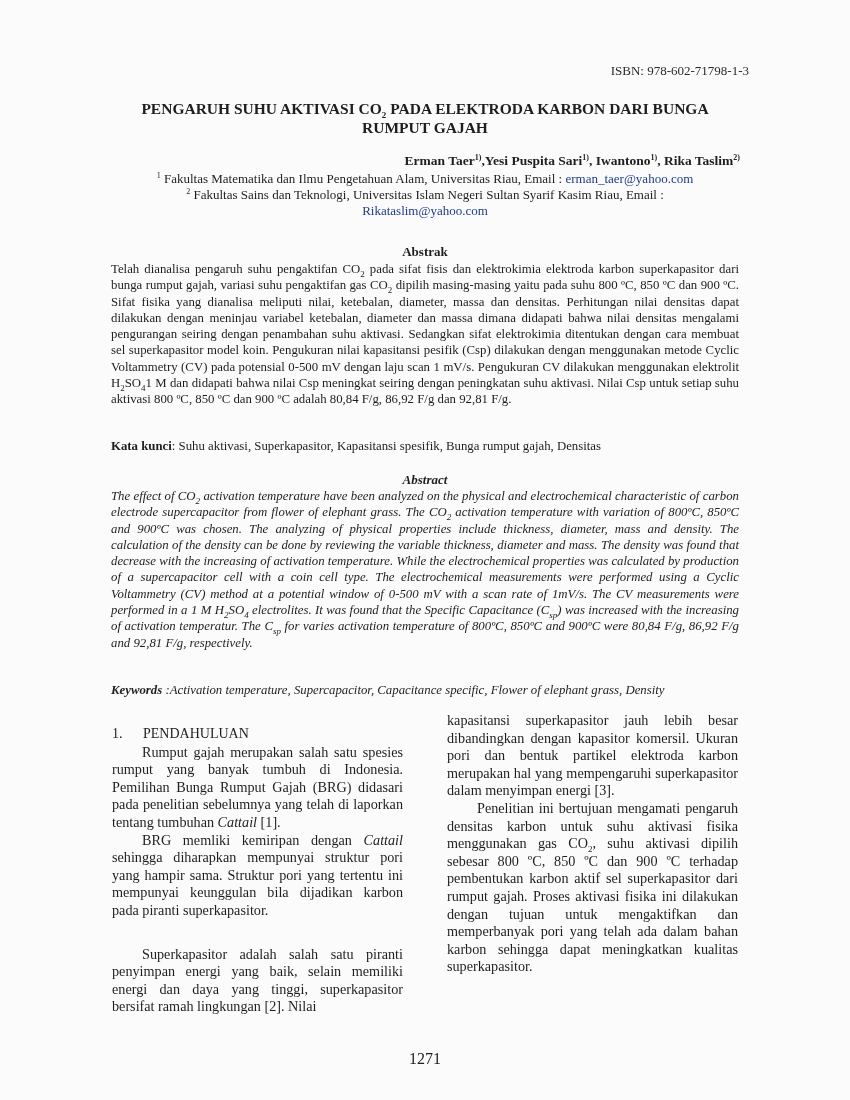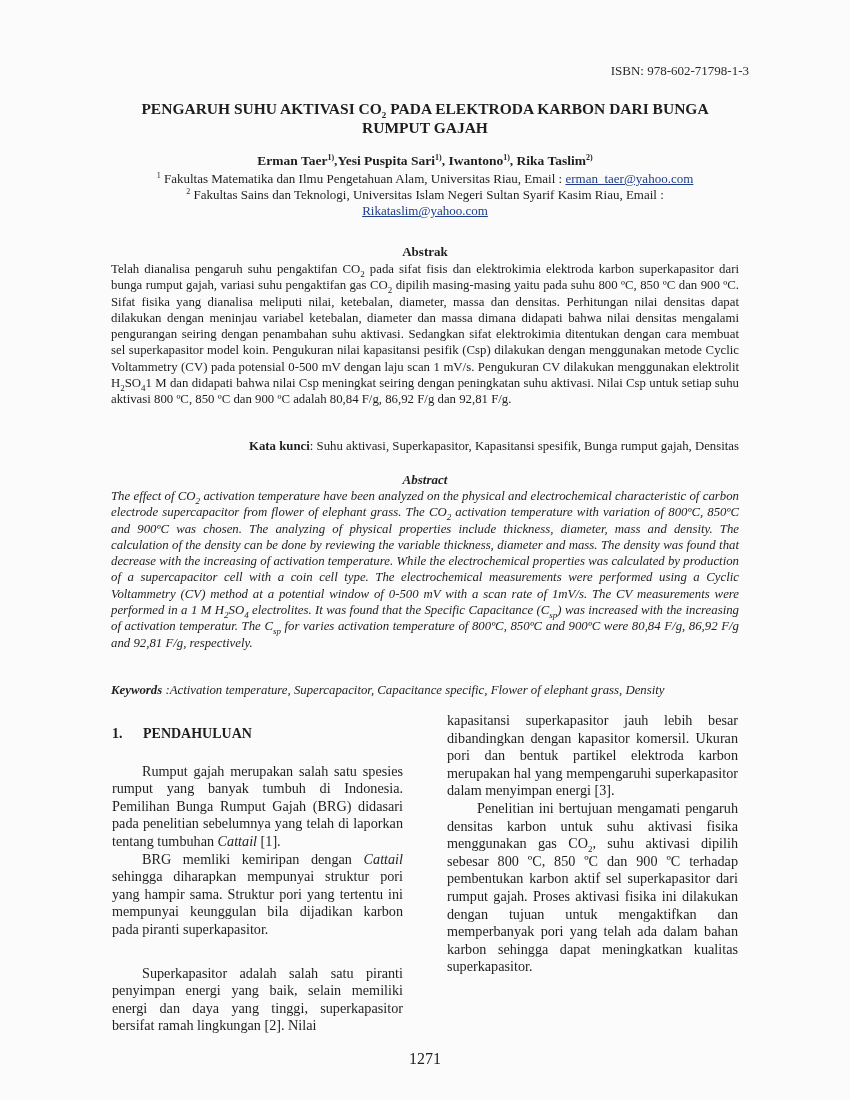--- a/index.html
+++ b/index.html
@@ -10,69 +10,69 @@
     color: #1e1e1e;
     position: relative;
   }
   .isbn { position: absolute; top: 63px; right: 101px; font-size: 13px; color: #2a2a2a; }
   .title {
     position: absolute; top: 99px; left: 110px; width: 630px;
     text-align: center; font-weight: bold; font-size: 15.5px; line-height: 19px;
   }
   .authors {
     position: absolute; top: 153px; left: 110px; width: 630px;
-    text-align: center; font-weight: bold; font-size: 13.5px; line-height: 16px; font-family: Liberation Serif, serif;
+    text-align: right; font-weight: bold; font-size: 13.5px; line-height: 16px; font-family: Liberation Serif, serif;
   }
   .affil {
     position: absolute; left: 110px; width: 630px; text-align: center;
     font-size: 13px; line-height: 16px;
   }
   .affil1 { top: 171px; }
   .affil2 { top: 187px; }
-  a.email { color: #1d3c8c; text-decoration: underline; }
+  a.email { color: #1d3c8c; }
   sup { font-size: 8px; vertical-align: super; line-height: 0; }
   sub { font-size: 9px; line-height: 0; }
   .abs-head {
     position: absolute; left: 110px; width: 630px; text-align: center;
     font-weight: bold; font-size: 13px;
   }
   .abs-text {
     position: absolute; left: 111px; width: 628px;
     font-size: 12.8px; line-height: 16.3px; text-align: justify;
   }
   .kw { position: absolute; left: 111px; width: 628px; font-size: 12.8px; }
   .it { font-style: italic; }
   .col {
     position: absolute; width: 291px;
     font-size: 14.2px; line-height: 17.6px; text-align: justify;
   }
   .col p { margin: 0; }
   .indent { text-indent: 30px; }
-  .sec-head { font-weight: bold; font-size: 14px; margin-bottom: 20px; }
+  .sec-head { font-weight: normal; font-size: 14px; margin-bottom: 1px; }
   .sec-head .num { display: inline-block; width: 31px; }
   .pageno { position: absolute; top: 1050px; left: 0; width: 850px; text-align: center; font-size: 16px; }
 </style>
 </head>
 <body>
 
 <div class="isbn">ISBN: 978-602-71798-1-3</div>
 
 <div class="title"><span>PENGARUH SUHU AKTIVASI CO</span><sub>2</sub><span> PADA ELEKTRODA KARBON DARI BUNGA RUMPUT GAJAH</span></div>
 
 <div class="authors">
   <span>Erman Taer</span><sup>1)</sup>,<span>Yesi Puspita Sari</span><sup>1)</sup>, <span>Iwantono</span><sup>1)</sup>, <span>Rika Taslim</span><sup>2)</sup>
 </div>
 
 <div class="affil affil1"><sup>1</sup> <span>Fakultas Matematika dan Ilmu Pengetahuan Alam,  Universitas Riau, Email : </span><a class="email">erman_taer@yahoo.com</a></div>
 <div class="affil affil2"><sup>2</sup> <span>Fakultas Sains dan Teknologi, Universitas Islam Negeri Sultan Syarif Kasim Riau, Email :</span><br><a class="email">Rikataslim@yahoo.com</a></div>
 
 <div class="abs-head" style="top:244px;">Abstrak</div>
 <div class="abs-text" style="top:261px;"><span>Telah dianalisa pengaruh suhu pengaktifan CO</span><sub>2</sub><span> pada sifat fisis dan elektrokimia elektroda karbon superkapasitor dari bunga rumput gajah, variasi suhu pengaktifan gas CO</span><sub>2</sub><span> dipilih masing-masing yaitu pada suhu 800 ºC, 850 ºC dan 900 ºC. Sifat fisika yang dianalisa meliputi nilai, ketebalan, diameter, massa dan densitas. Perhitungan nilai densitas dapat dilakukan dengan meninjau variabel ketebalan, diameter dan massa dimana didapati bahwa nilai densitas mengalami pengurangan seiring dengan penambahan suhu aktivasi. Sedangkan sifat elektrokimia ditentukan dengan cara membuat sel superkapasitor model koin. Pengukuran nilai kapasitansi pesifik (Csp) dilakukan dengan menggunakan metode Cyclic Voltammetry (CV) pada potensial 0-500 mV dengan laju scan 1 mV/s. Pengukuran CV dilakukan menggunakan elektrolit H</span><sub>2</sub><span>SO</span><sub>4</sub><span>1 M dan didapati bahwa nilai Csp meningkat seiring dengan peningkatan suhu aktivasi. Nilai Csp untuk setiap suhu aktivasi 800 ºC, 850 ºC dan 900 ºC adalah 80,84 F/g, 86,92 F/g dan 92,81 F/g.</span></div>
 
-<div class="kw" style="top:439px;text-align:right;"><b>Kata kunci</b><span>: Suhu aktivasi, Superkapasitor, Kapasitansi spesifik, Bunga rumput gajah, Densitas</span></div>
+<div class="kw" style="top:439px;"><b>Kata kunci</b><span>: Suhu aktivasi, Superkapasitor, Kapasitansi spesifik, Bunga rumput gajah, Densitas</span></div>
 
 <div class="abs-head it" style="top:472px;text-align:center;">Abstract</div>
 <div class="abs-text it" style="top:488px;"><span>The effect of CO</span><sub>2</sub><span> activation temperature have been analyzed on the physical and electrochemical characteristic of carbon electrode supercapacitor from flower of elephant grass. The CO</span><sub>2</sub><span>  activation temperature with variation of 800ºC, 850ºC and 900ºC was chosen. The analyzing of physical properties include thickness, diameter, mass and density. The calculation of the density can be done by reviewing the variable thickness, diameter and mass. The density was found that decrease with the increasing of activation temperature. While the electrochemical properties was calculated by production of a supercapacitor cell with a coin cell type. The electrochemical measurements were performed using a Cyclic Voltammetry (CV) method at a potential window of 0-500 mV with a scan rate of 1mV/s. The CV measurements were performed in a 1 M  H</span><sub>2</sub><span>SO</span><sub>4</sub><span> electrolites. It was found that the Specific Capacitance (C</span><sub>sp</sub><span>) was increased with the increasing of activation temperatur. The C</span><sub>sp</sub><span> for varies  activation temperature of 800ºC, 850ºC and 900ºC were 80,84 F/g, 86,92 F/g and 92,81 F/g, respectively.</span></div>
 
 <div class="kw" style="top:683px;"><b class="it">Keywords</b><span class="it"> :Activation temperature, Supercapacitor, Capacitance specific, Flower of elephant grass, Density</span></div>
 
 <div class="col" style="top:725px; left:112px;">
   <div class="sec-head"><span class="num">1.</span><span>PENDAHULUAN</span></div>
   <p class="indent"><span>Rumput gajah merupakan salah satu spesies rumput yang banyak tumbuh di Indonesia. Pemilihan Bunga Rumput Gajah (BRG) didasari pada penelitian sebelumnya yang telah di laporkan tentang tumbuhan </span><i>Cattail</i><span> [1].</span></p>
   <p class="indent" style=""><span>BRG memliki kemiripan dengan </span><i>Cattail</i><span> sehingga diharapkan mempunyai struktur pori yang hampir sama. Struktur pori yang tertentu ini mempunyai keunggulan bila dijadikan karbon pada piranti superkapasitor.</span></p>

